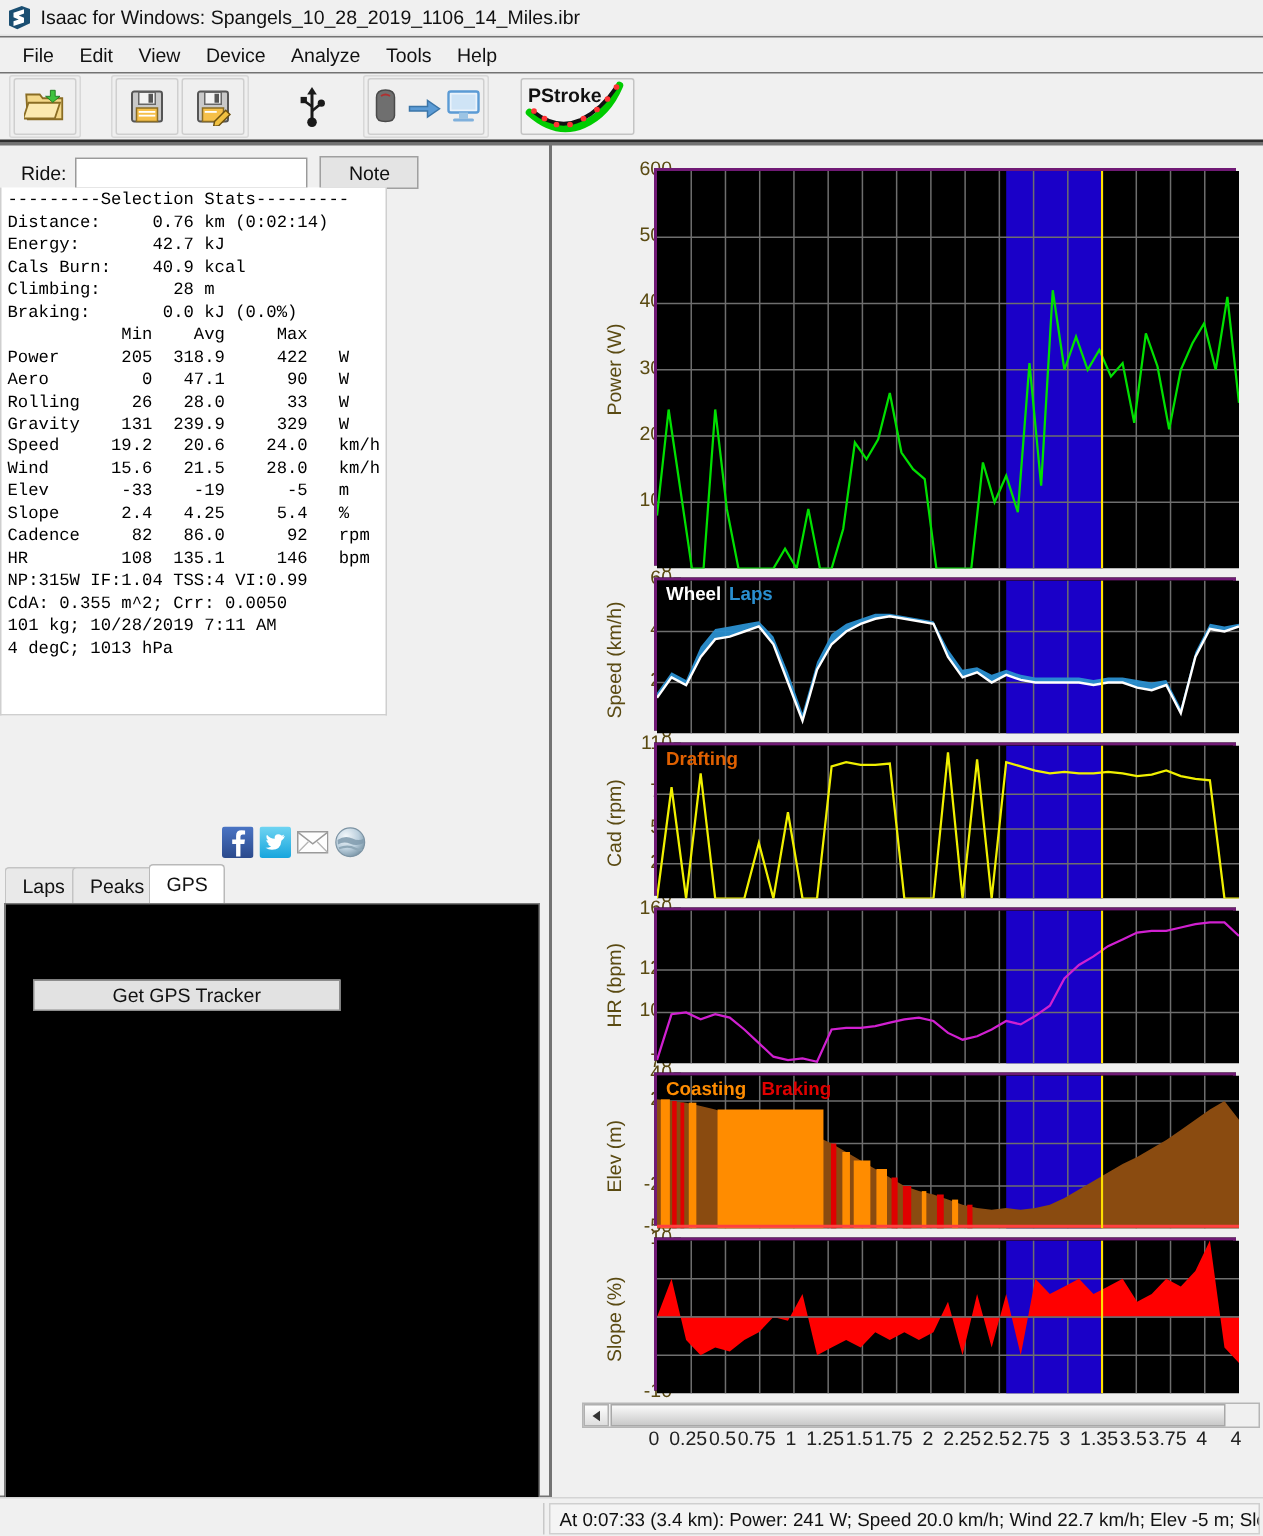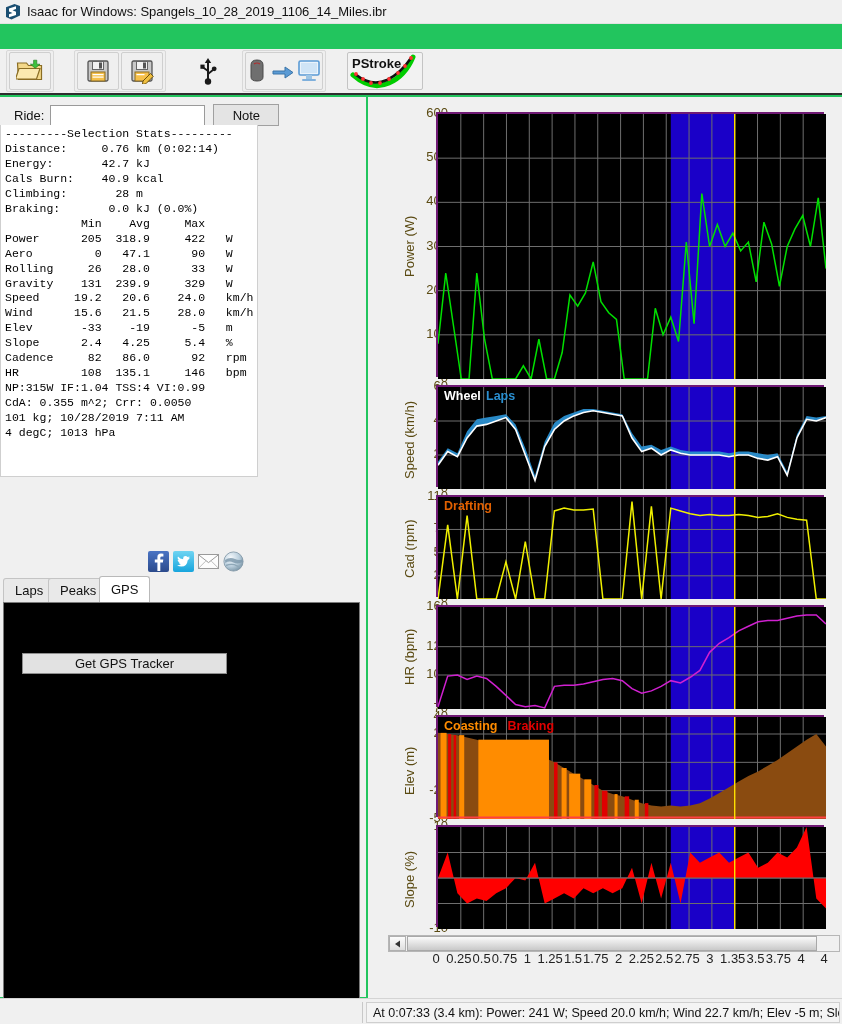--- a/index.html
+++ b/index.html
@@ -3,21 +3,21 @@
 <meta charset="utf-8">
 <style>
   * { box-sizing: border-box; }
   html, body { margin:0; padding:0; }
   body {
     width:842px; height:1024px; overflow:hidden;
     font-family:"Liberation Sans", sans-serif;
     font-size:12px; color:#000;
     background:#f0f0f0;
   }
-  #app { position:relative; width:842px; height:1024px; background:#22c55e; }
+  #app { position:relative; width:842px; height:1024px; background:#737373; }
 
   
   .titlebar {
     position:absolute; left:0; top:0; width:842px; height:24px;
     background:#f0f0f0; display:flex; align-items:center; padding-left:4px;
     border-bottom:1px solid #e2e2e2;
   }
   .titlebar .appicon { width:18px; height:18px; margin-right:5px; flex:0 0 auto; }
   .titlebar .ttext { font-size:13px; color:#111; white-space:nowrap; }
 
@@ -159,20 +159,29 @@
 <div id="app">
 
   <div class="titlebar">
     <svg class="appicon" viewBox="0 0 18 18">
       <path d="M2 4.2 L10.5 1 L16 3 L16 12.5 L7.5 16.5 L2 14 Z" fill="#1b4f72"></path>
       <path d="M5 5.5 L12 3.2 L12 6 L8.5 7.3 L12 8.8 L12 12 L5 14.3 L5 11.2 L8.5 10 L5 8.5 Z" fill="#ffffff"></path>
     </svg>
     <span class="ttext">Isaac for Windows:  Spangels_10_28_2019_1106_14_Miles.ibr</span>
   </div>
 
+  <div class="menubar">
+    <span class="mi">File</span>
+    <span class="mi">Edit</span>
+    <span class="mi">View</span>
+    <span class="mi">Device</span>
+    <span class="mi">Analyze</span>
+    <span class="mi">Tools</span>
+    <span class="mi">Help</span>
+  </div>
 
   <div class="toolbar">
 
     <div class="tgroup">
       <div class="tbtn">
         <svg width="28" height="26" viewBox="0 0 28 26">
           <path d="M1.5 5 h9 l2 2.5 h13 v14 h-23 z" fill="#f3d88a" stroke="#8a6d24" stroke-width="1.2"></path>
           <path d="M3 10.5 h21 l-3.5 10.5 h-21 z" fill="#fbe9b0" stroke="#8a6d24" stroke-width="1.2"></path>
           <path d="M18 3 v5 h-4 l6 5 l6 -5 h-4 v-5 z" fill="#3ec23e" stroke="#1f7a1f" stroke-width="0.8" transform="translate(0,-1) scale(0.8) translate(4,1)"></path>
         </svg>

